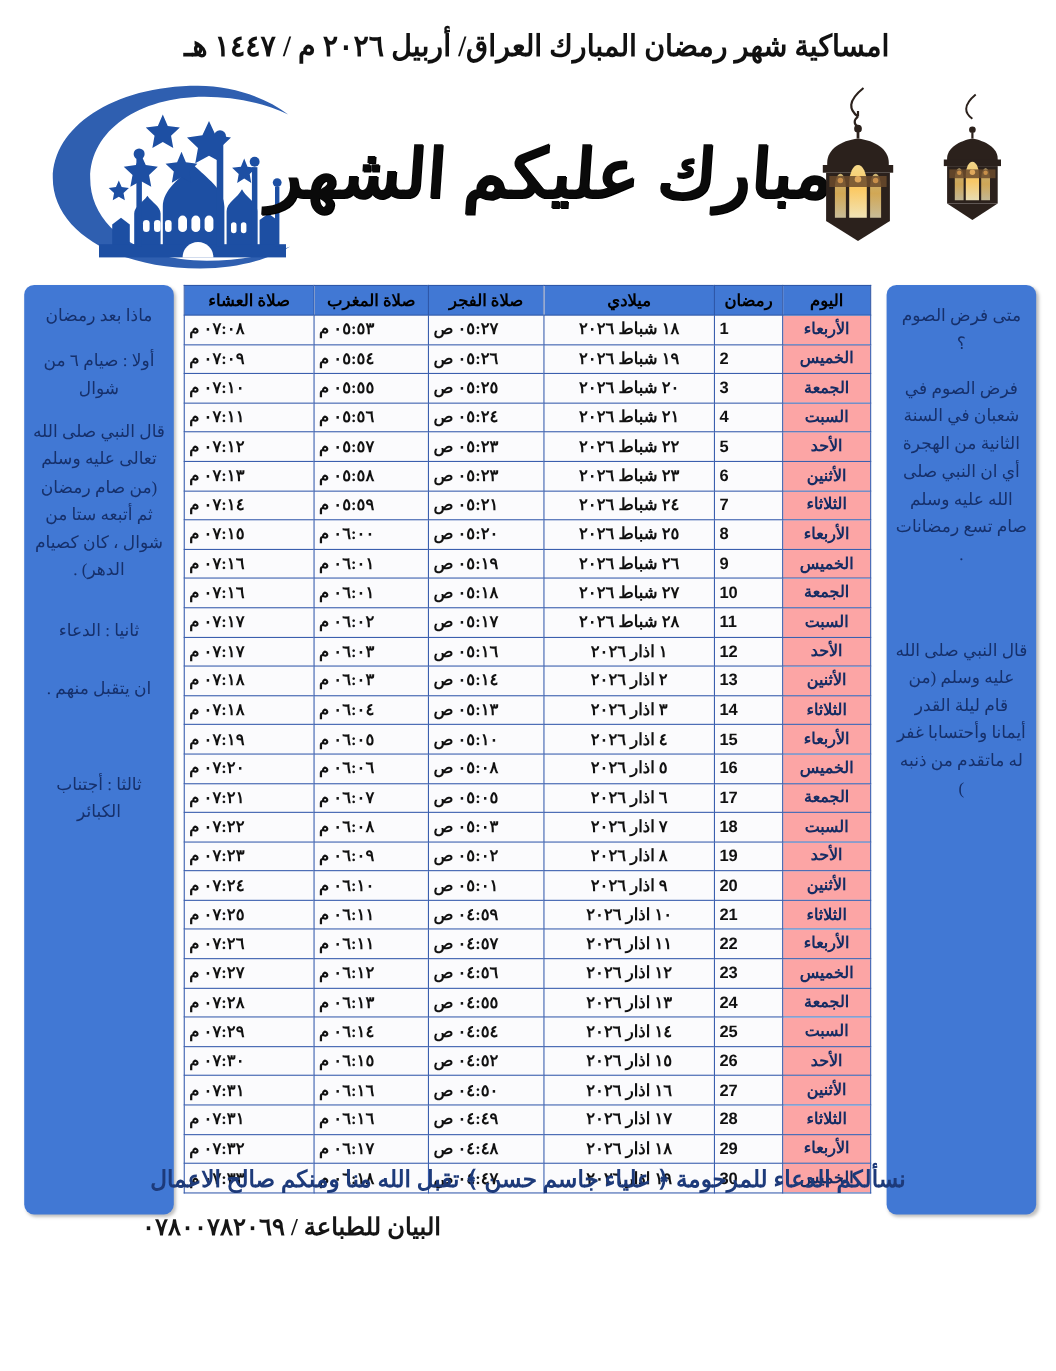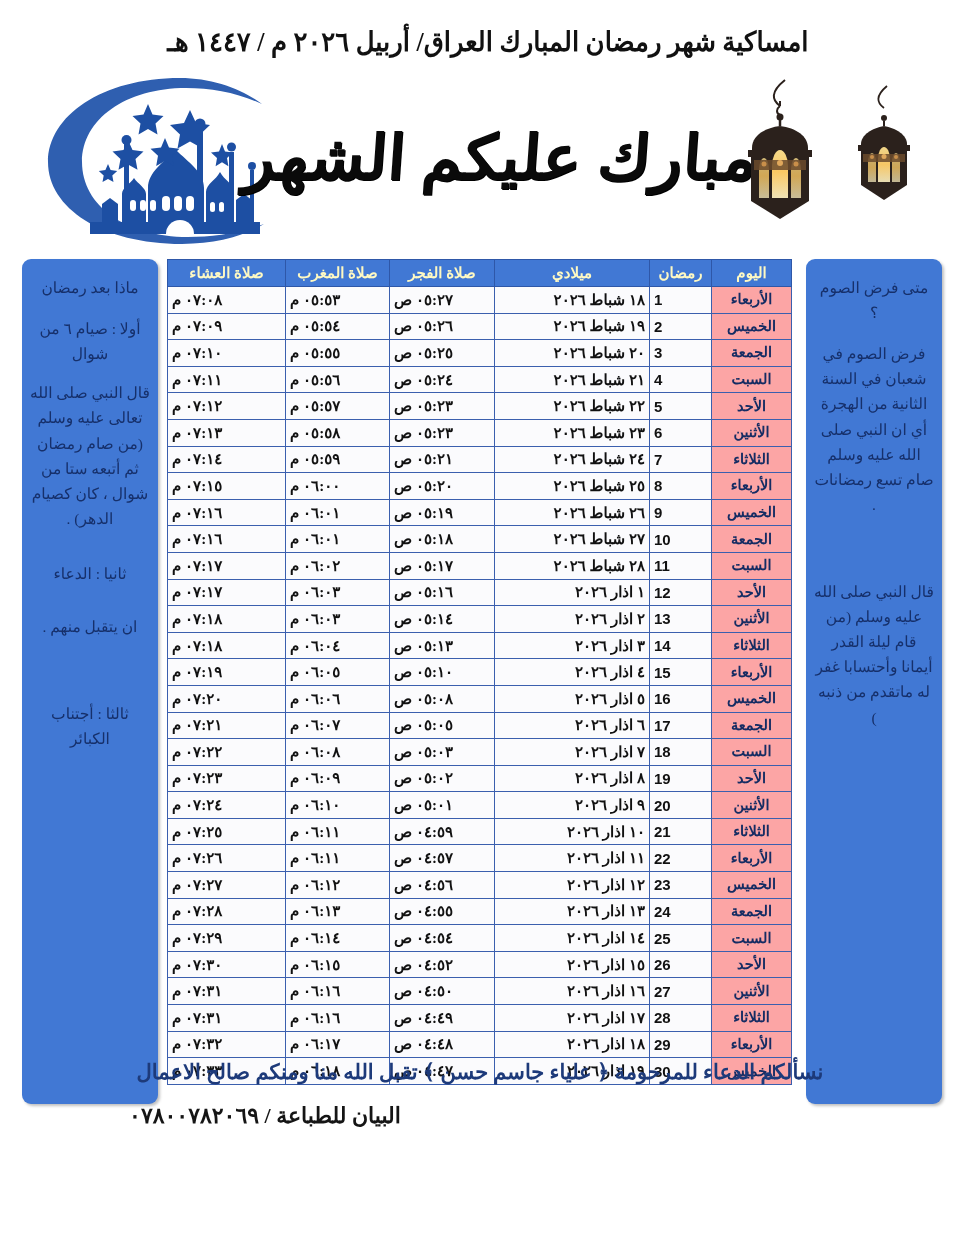--- a/index.html
+++ b/index.html
@@ -127,21 +127,21 @@
   table.imsakiya td {
     border: 1px solid #3b5fae;
     height: 26.6px;
     padding: 0 4px;
     box-sizing: border-box;
     white-space: nowrap;
     overflow: hidden;
   }
   table.imsakiya thead th {
     background: #4178d4;
-    color: #fef9c3;
+    color: #000000;
     font-size: 15px;
     height: 27px;
     text-align: center;
     border-color: #2e57a8;
   }
   td.c-day {
     background: #fca5a5;
     color: #152c63;
     font-size: 14.5px;
     text-align: center;
@@ -151,20 +151,21 @@
     color: #111111;
     font-size: 15px;
     text-align: left;
     padding-left: 10px;
     font-family: "Liberation Sans", "DejaVu Sans", sans-serif;
   }
   td.c-greg {
     background: #fbfbfd;
     color: #111111;
     font-size: 15px;
+    text-align: center;
   }
   td.c-time {
     background: #fbfbfd;
     color: #111111;
     font-size: 15px;
     text-align: left;
     padding-left: 12px;
   }
   
   col.w-day  { width: 80px; }

